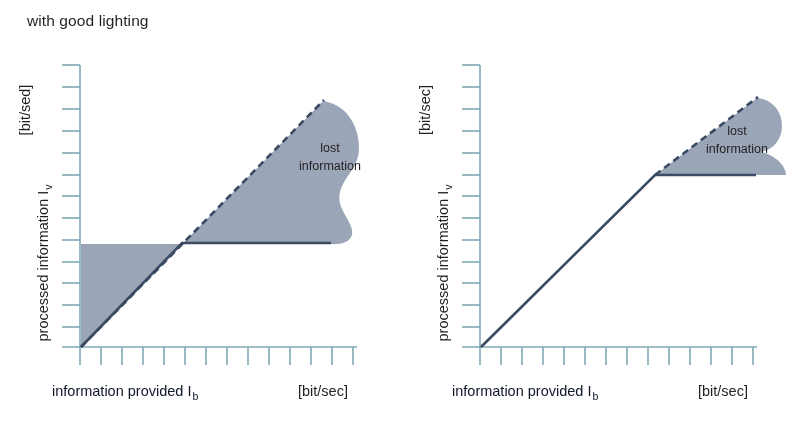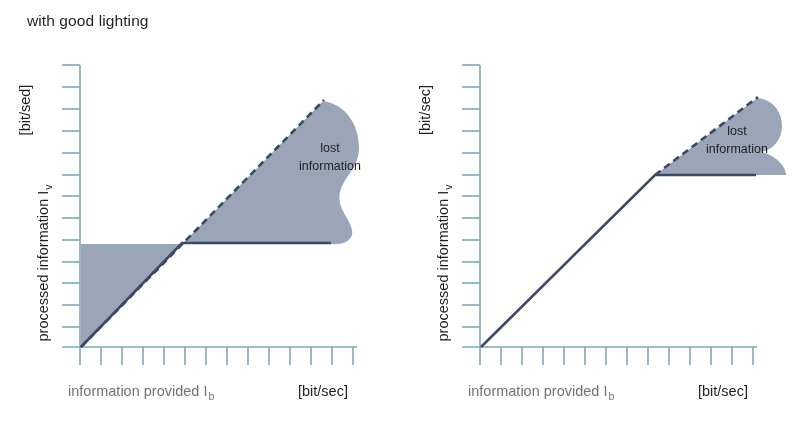--- a/index.html
+++ b/index.html
@@ -61,24 +61,24 @@
     font-size: 14.5px;
     color: #231f20;
     transform: rotate(-90deg);
     transform-origin: center center;
     text-align: center;
     white-space: nowrap;
   }
 
   .x-axis-label {
     position: absolute;
-    left: 68px;
+    left: 52px;
     top: 383px;
     font-size: 14.5px;
-    color: #737373;
+    color: #0f172a;
     white-space: nowrap;
   }
   .x-axis-unit {
     position: absolute;
     left: 298px;
     top: 383px;
     font-size: 14.5px;
     color: #231f20;
     white-space: nowrap;
   }

